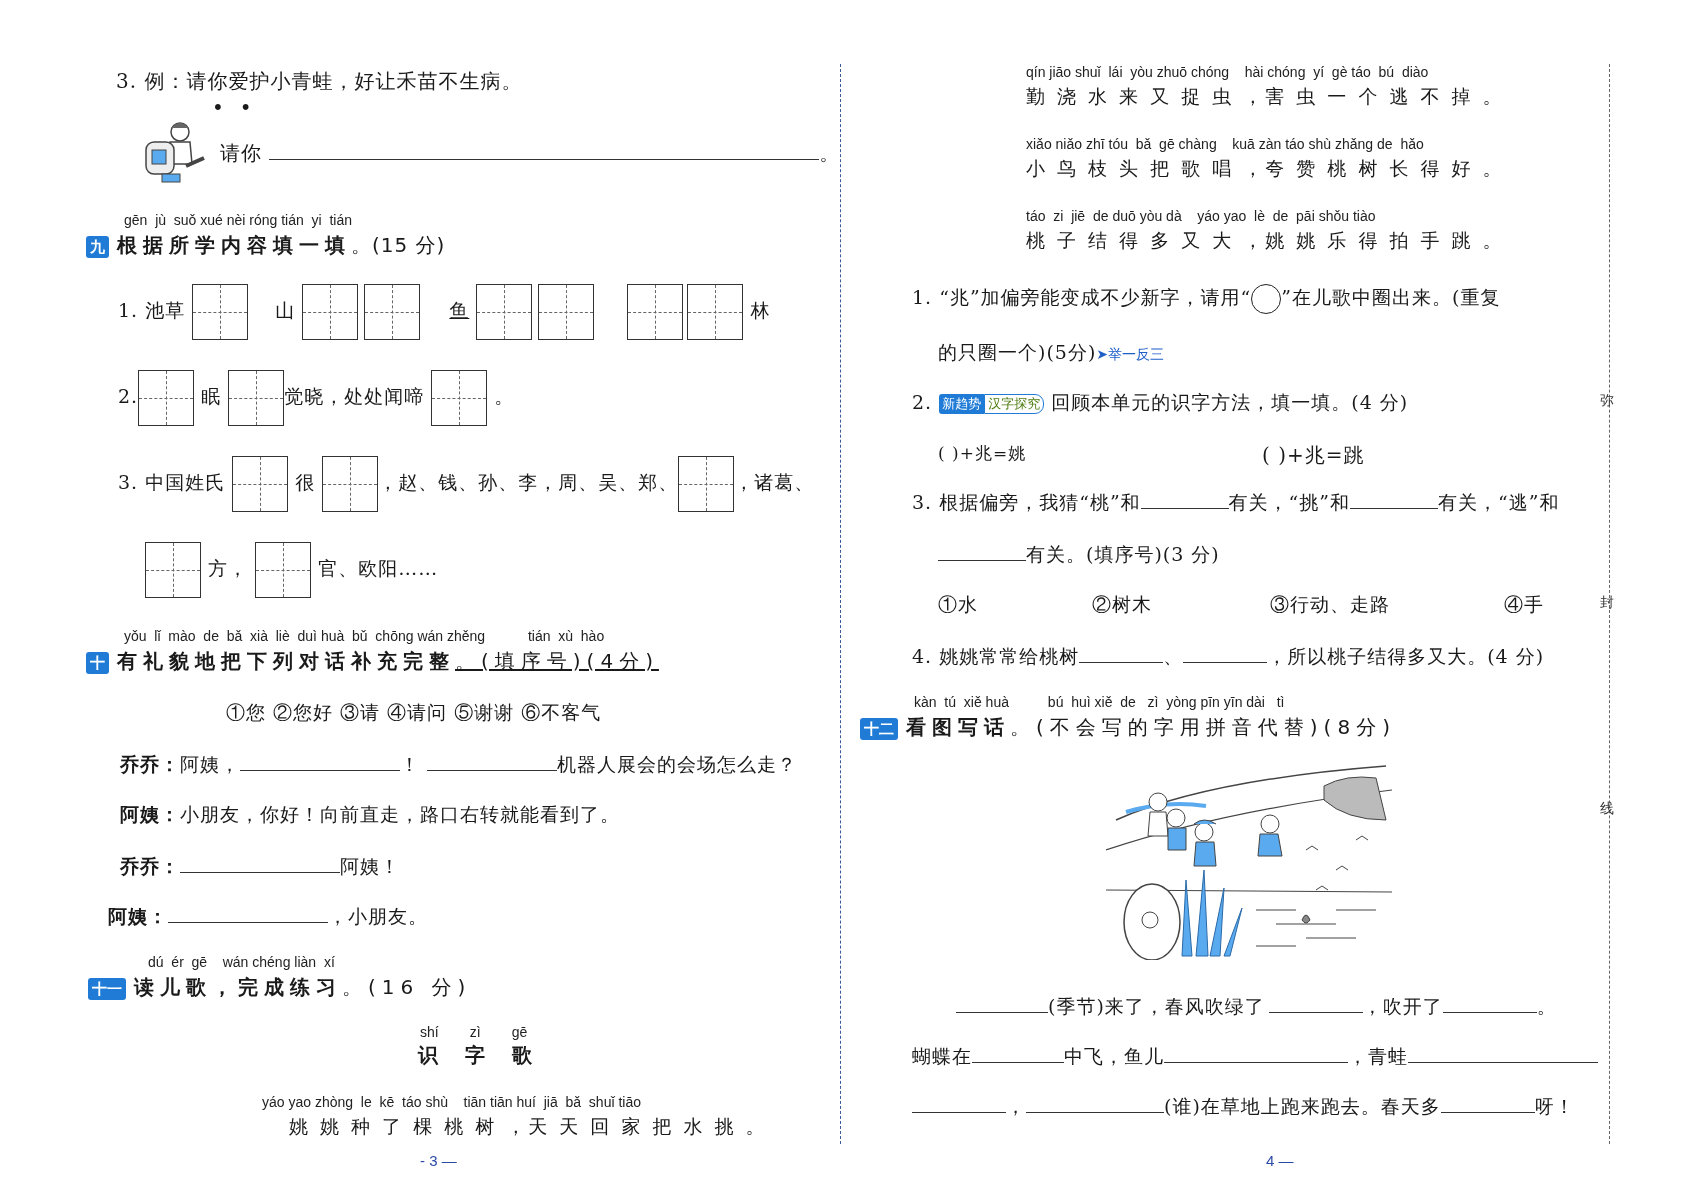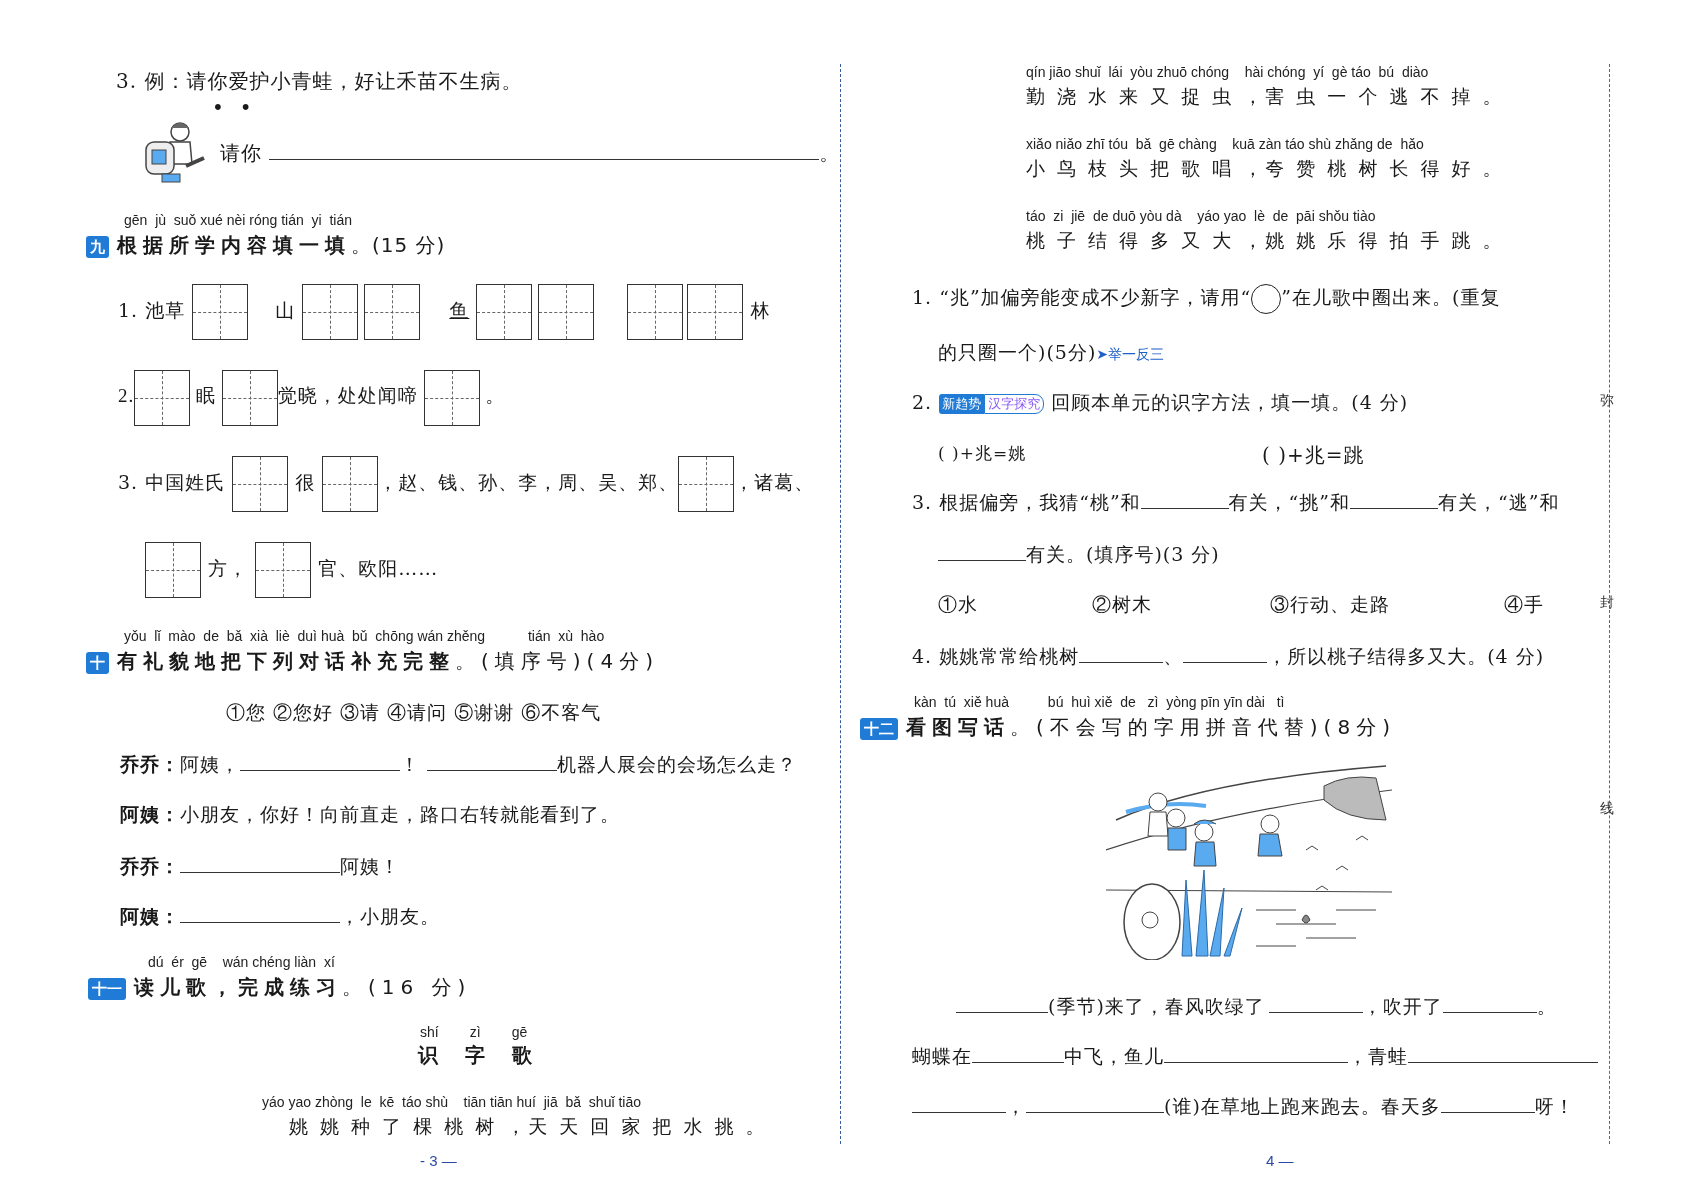--- a/index.html
+++ b/index.html
@@ -11,21 +11,21 @@
   .badge{display:inline-block;background:#1f7bd6;color:#fff;font-family:"DejaVu Sans",sans-serif;font-size:15px;font-weight:bold;border-radius:3px;padding:0 4px;height:22px;line-height:22px;vertical-align:middle;margin-right:8px;letter-spacing:0;}
   .box{display:inline-block;width:56px;height:56px;border:1.5px solid #333;position:relative;vertical-align:middle;box-sizing:border-box;background:#fff;}
   .box::before{content:"";position:absolute;left:50%;top:0;bottom:0;border-left:1px dashed #666;}
   .box::after{content:"";position:absolute;top:50%;left:0;right:0;border-top:1px dashed #666;}
   .blank{display:inline-block;border-bottom:1.3px solid #333;height:18px;vertical-align:baseline;}
   .divider{position:absolute;left:840px;top:64px;height:1080px;border-left:1.5px dashed #3a5a9c;}
   .rdivider{position:absolute;left:1609px;top:64px;height:1080px;border-left:1px dashed #666;}
   .side{position:absolute;left:1600px;font-size:14px;color:#333;}
   .pageno{position:absolute;font-family:"Liberation Sans",sans-serif;font-size:15px;color:#2a4aa8;}
   .tag1{display:inline-block;background:#1f7bd6;color:#fff;font-family:"DejaVu Sans",sans-serif;font-size:13px;padding:0 3px;border-radius:3px 0 0 3px;height:20px;line-height:20px;vertical-align:middle;letter-spacing:0;}
-  .tag2{display:inline-block;border:1.3px solid #1f7bd6;color:#8b5cf6;font-family:"DejaVu Sans",sans-serif;font-size:13px;padding:0 3px;border-radius:0 9px 9px 0;height:18px;line-height:18px;vertical-align:middle;letter-spacing:0;}
+  .tag2{display:inline-block;border:1.3px solid #1f7bd6;color:#4d7c0f;font-family:"DejaVu Sans",sans-serif;font-size:13px;padding:0 3px;border-radius:0 9px 9px 0;height:18px;line-height:18px;vertical-align:middle;letter-spacing:0;}
   .blue{color:#1f5fc8;font-family:"DejaVu Sans",sans-serif;font-size:14px;letter-spacing:0;text-align:right;}
   .circle{display:inline-block;width:28px;height:28px;border:1.5px solid #222;border-radius:50%;vertical-align:middle;}
 </style>
 </head>
 <body>
 
 <div class="abs txt" style="left:116px;top:68px;font-size:20px;">
   <span>3. 例：</span><span>请你爱护小青蛙，好让禾苗不生病。</span>
 </div>
 <div class="abs" style="left:212px;top:96px;font-size:20px;letter-spacing:16px;">••</div>
@@ -54,21 +54,21 @@
   <span>池草</span>
   <span class="box"></span>
   <span style="margin-left:20px;">山</span>
   <span class="box"></span><span class="box" style="margin-left:6px;"></span>
   <span style="margin-left:22px;text-decoration:underline;">鱼</span>
   <span class="box"></span><span class="box" style="margin-left:6px;"></span>
   <span class="box" style="margin-left:26px;"></span><span class="box" style="margin-left:4px;"></span>
   <span>林</span>
 </div>
 
-<div class="abs txt" style="left:118px;top:370px;font-family:Liberation Serif, serif;">
+<div class="abs txt" style="left:118px;top:370px;">
   <span>2.</span><span class="box"></span>
   <span>眠</span>
   <span class="box"></span><span>觉晓，处处闻啼</span>
   <span class="box"></span>
   <span>。</span>
 </div>
 
 <div class="abs txt" style="left:118px;top:456px;">
   <span>3.</span>
   <span>中国姓氏</span>
@@ -78,35 +78,35 @@
 </div>
 <div class="abs txt" style="left:145px;top:542px;">
   <span class="box"></span>
   <span>方，</span>
   <span class="box"></span>
   <span>官、欧阳……</span>
 </div>
 
 <div class="abs py" style="left:124px;top:628px;">yǒu  lǐ  mào  de  bǎ  xià  liè  duì huà  bǔ  chōng wán zhěng           tián  xù  hào</div>
 <div class="abs hd" style="left:86px;top:648px;">
-  <span class="badge">十</span><span>有礼貌地把下列对话补充完整</span><span style="font-weight:normal;">。(填序号)(4分)</span>
+  <span class="badge">十</span><span>有礼貌地把下列对话补充完整</span><span style="font-weight:normal;text-decoration:underline;">。(填序号)(4分)</span>
 </div>
 <div class="abs txt" style="left:226px;top:700px;">①您   ②您好   ③请   ④请问   ⑤谢谢   ⑥不客气</div>
 
 <div class="abs txt" style="left:120px;top:752px;">
   <b>乔乔：</b><span>阿姨，</span><span class="blank" style="width:160px;"></span><span>！</span>
   <span class="blank" style="width:130px;"></span><span>机器人展会的会场怎么走？</span>
 </div>
 <div class="abs txt" style="left:120px;top:802px;">
   <b>阿姨：</b><span>小朋友，你好！向前直走，路口右转就能看到了。</span>
 </div>
 <div class="abs txt" style="left:120px;top:854px;">
   <b>乔乔：</b><span class="blank" style="width:160px;"></span><span>阿姨！</span>
 </div>
-<div class="abs txt" style="left:120px;top:904px;">
+<div class="abs txt" style="left:108px;top:904px;">
   <b>阿姨：</b><span class="blank" style="width:160px;"></span><span>，小朋友。</span>
 </div>
 
 <div class="abs py" style="left:148px;top:954px;">dú  ér  gē    wán chéng liàn  xí</div>
 <div class="abs hd" style="left:88px;top:974px;">
   <span class="badge">十一</span><span>读儿歌，完成练习</span><span style="font-weight:normal;">。(16 分)</span>
 </div>
 <div class="abs py" style="left:420px;top:1024px;text-align:center;">shí        zì        gē</div>
 <div class="abs hd" style="left:418px;top:1042px;font-size:20px;letter-spacing:10px;">识  字  歌</div>
 <div class="abs py" style="left:262px;top:1094px;">yáo yao zhòng  le  kē  táo shù    tiān tiān huí  jiā  bǎ  shuǐ tiāo</div>

